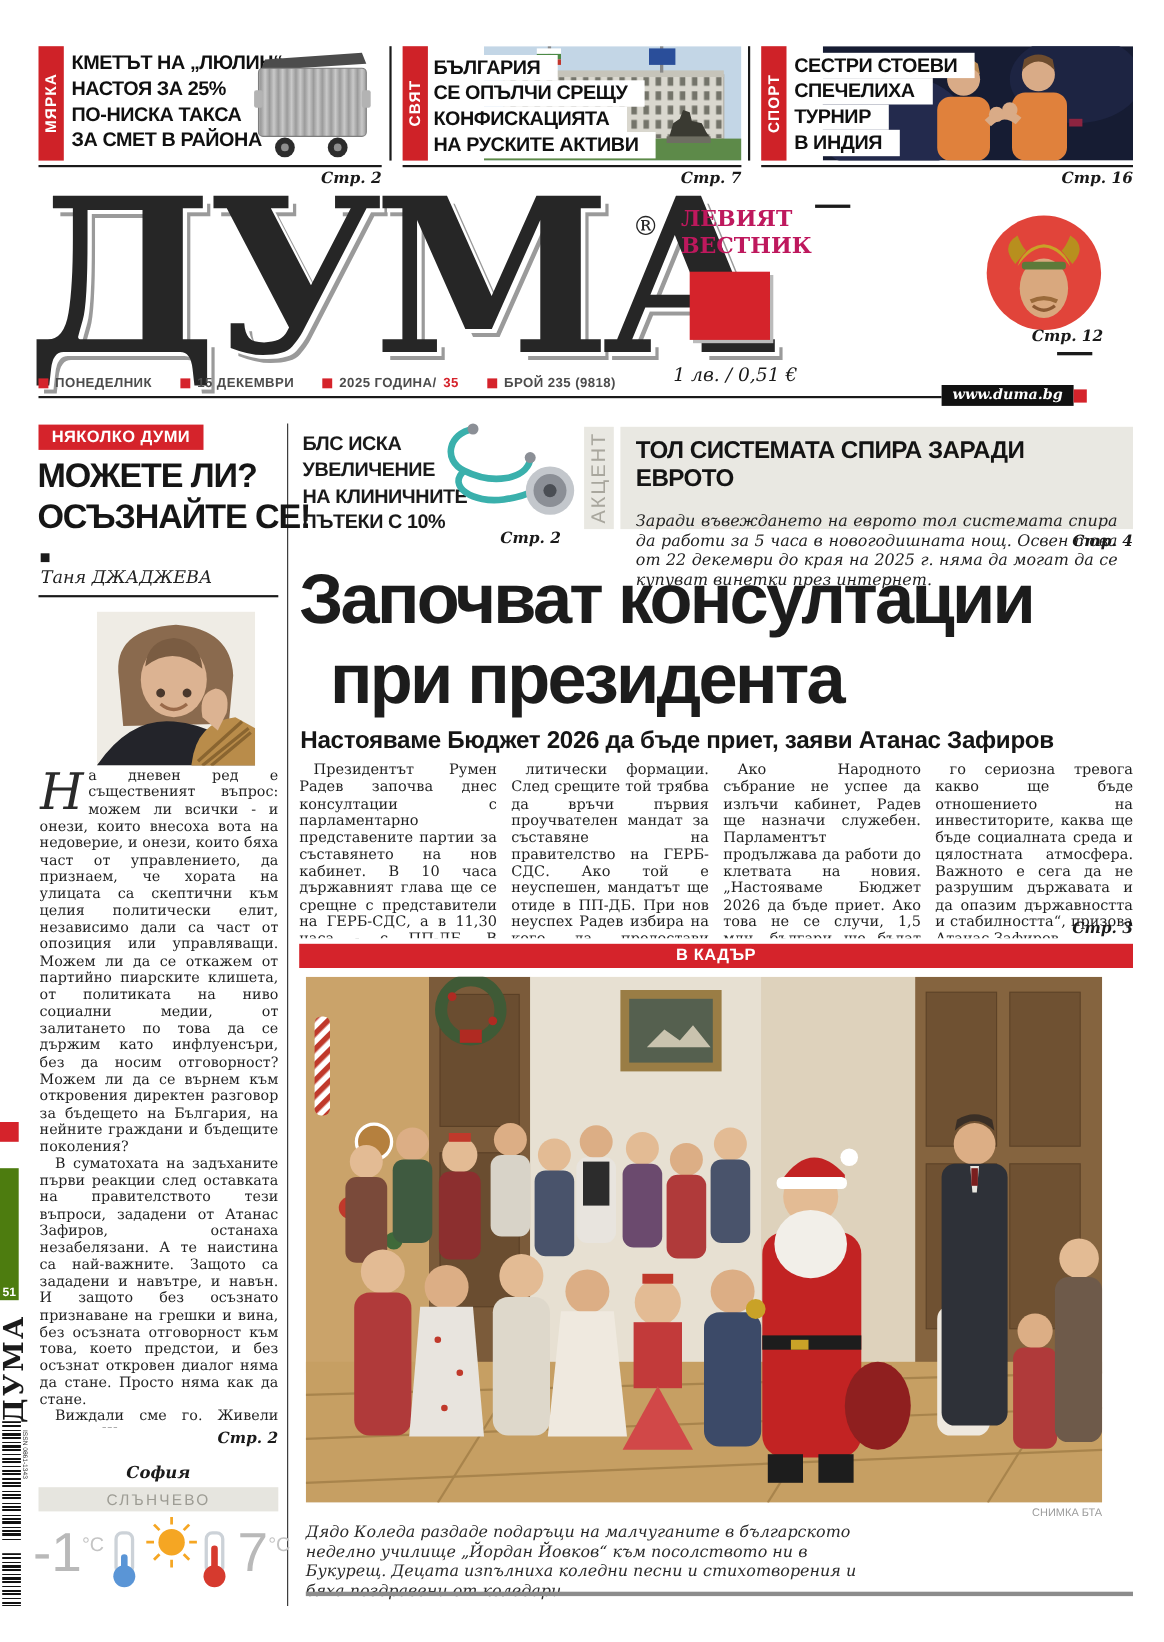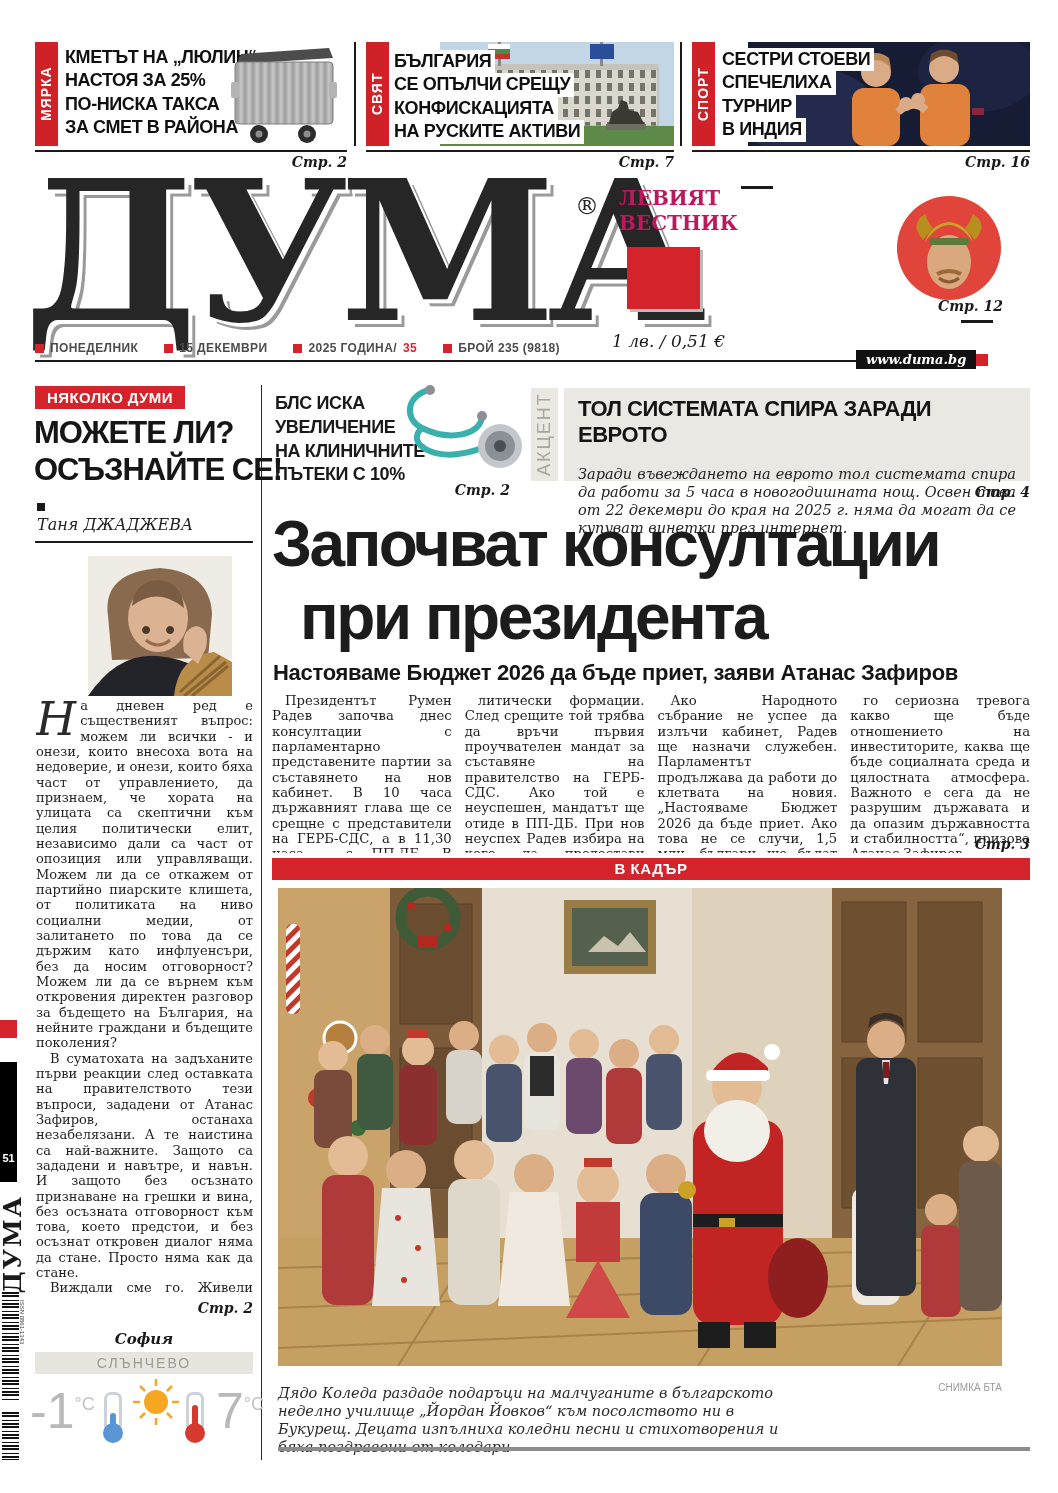--- a/index.html
+++ b/index.html
@@ -5,21 +5,21 @@
   html,body{margin:0;padding:0;background:#fff;}
   .page{position:relative;width:1058px;height:1493px;background:#fff;overflow:hidden;
         font-family:"Liberation Sans",sans-serif;color:#1a1a1a;}
   .abs{position:absolute;}
 
   
   .ttag{position:absolute;left:0;top:0;width:23px;height:104px;background:#cf2228;color:#fff;
         font-weight:bold;font-size:14px;letter-spacing:1px;writing-mode:vertical-rl;
         transform:rotate(180deg);text-align:center;line-height:23px;}
   .tline{font-weight:bold;font-size:18px;line-height:1.3;letter-spacing:-0.4px;color:#101010;}
-  .chip{background:#fff;display:inline-block;padding:0 4px 0 2px;}
+  .chip{background:#fff;display:inline-block;padding:0 16px 0 2px;}
   .trule{position:absolute;height:2px;background:#1a1a1a;}
   .pref{font-family:"DejaVu Serif","Liberation Serif",serif;font-style:italic;font-weight:bold;
         font-size:14px;color:#1a1a1a;}
   .vsep{position:absolute;width:2px;background:#1a1a1a;}
 
   
   .mast-title{position:absolute;left:24px;top:176px;font-family:"DejaVu Serif",serif;
         font-weight:bold;font-size:195px;line-height:0.78;letter-spacing:-8px;color:#262626;
         text-shadow:4px 4px 0 #ffffff,7px 7px 0 #9a9a9a;}
   .mast-reg{position:absolute;left:575px;top:192px;font-size:24px;font-family:"DejaVu Serif",serif;color:#262626;}
@@ -88,34 +88,34 @@
         line-height:1;color:#1c1c1c;white-space:nowrap;}
   .subhead{position:absolute;left:273px;top:660px;font-weight:bold;font-size:22px;
         letter-spacing:-0.3px;color:#161616;}
   .cols{position:absolute;left:272px;top:693px;width:758px;height:160px;overflow:hidden;
         display:flex;gap:13px;}
   .col{flex:1;font-family:"DejaVu Serif","Liberation Serif",serif;font-size:13.2px;
         line-height:1.16;text-align:justify;color:#1f1f1f;}
   .col p{margin:0;text-indent:13px;}
   .banner{position:absolute;left:272px;top:858px;width:758px;height:22px;background:#d5232b;
         color:#fff;font-weight:bold;font-size:15px;text-align:center;line-height:22px;letter-spacing:0.5px;}
-  .credit{position:absolute;left:830px;top:1370px;width:172px;text-align:right;font-size:10px;color:#9b9b9b;margin-top:12px;}
+  .credit{position:absolute;left:830px;top:1370px;width:172px;text-align:right;font-size:10px;color:#9b9b9b;}
   .caption{position:absolute;left:278px;top:1384px;width:530px;font-family:"DejaVu Serif",serif;
         font-style:italic;font-size:14.5px;line-height:1.25;color:#2a2a2a;}
   .grayrule{position:absolute;left:278px;top:1447px;width:752px;height:4px;background:#8c8c8c;}
 
   
   .spine-duma{position:absolute;left:-2px;top:1195px;writing-mode:vertical-rl;transform:rotate(180deg);
         font-family:"DejaVu Serif",serif;font-weight:bold;font-size:25px;letter-spacing:2px;color:#1a1a1a;}
   .barcode{position:absolute;left:2px;width:17px;
         background:repeating-linear-gradient(to bottom,#111 0 2px,#fff 2px 3px,#111 3px 5px,#fff 5px 8px,#111 8px 9px,#fff 9px 11px);}
   .issn{position:absolute;left:19px;top:1300px;writing-mode:vertical-rl;font-size:6px;color:#333;}
-  .greenbox{position:absolute;left:0;top:1062px;width:17px;height:120px;background:#000000;
+  .greenbox{position:absolute;left:0;top:1062px;width:17px;height:120px;background:#4d7c0f;
         color:#fff;font-weight:bold;font-size:11px;display:flex;align-items:flex-end;justify-content:center;
-        padding-bottom:18px;box-sizing:border-box;}
+        padding-bottom:1px;box-sizing:border-box;}
 </style>
 </head>
 <body>
 
 <div class="page">
 
   <div class="abs" style="left:35px;top:42px;width:312px;height:104px;">
     <div class="ttag">МЯРКА</div>
     <div class="abs" style="left:30px;top:4px;">
       <div class="tline">КМЕТЪТ НА „ЛЮЛИН“</div>

